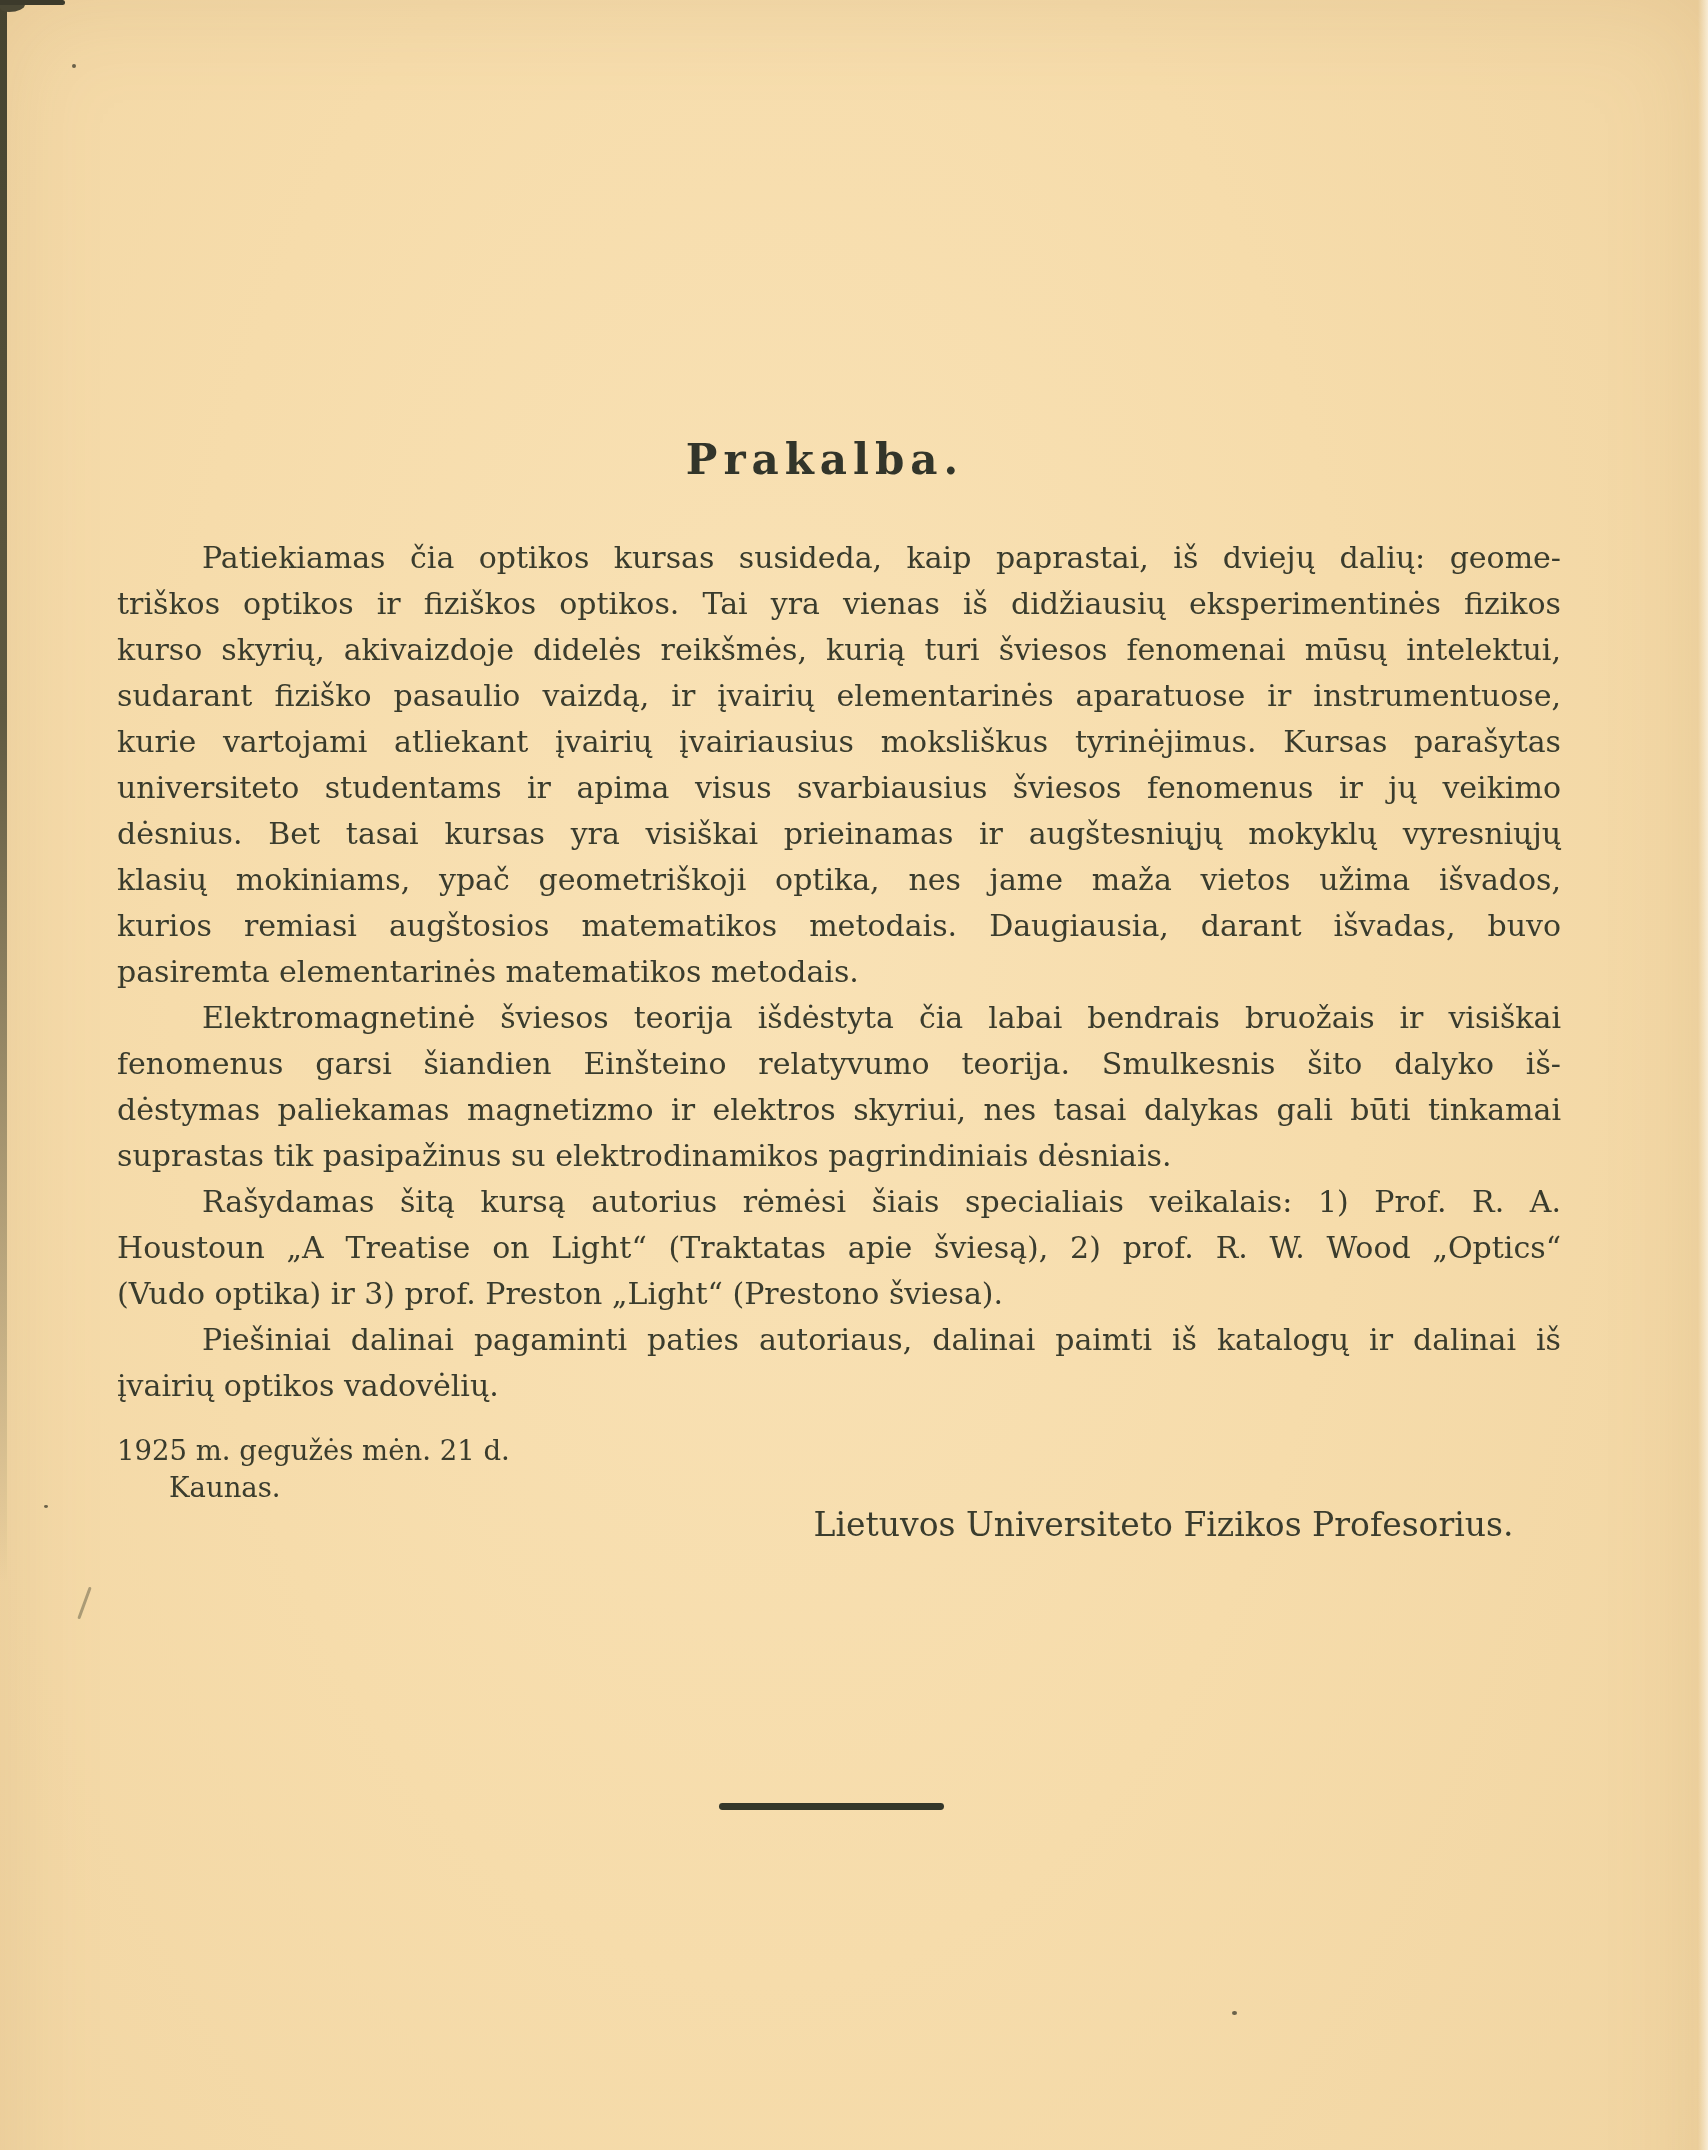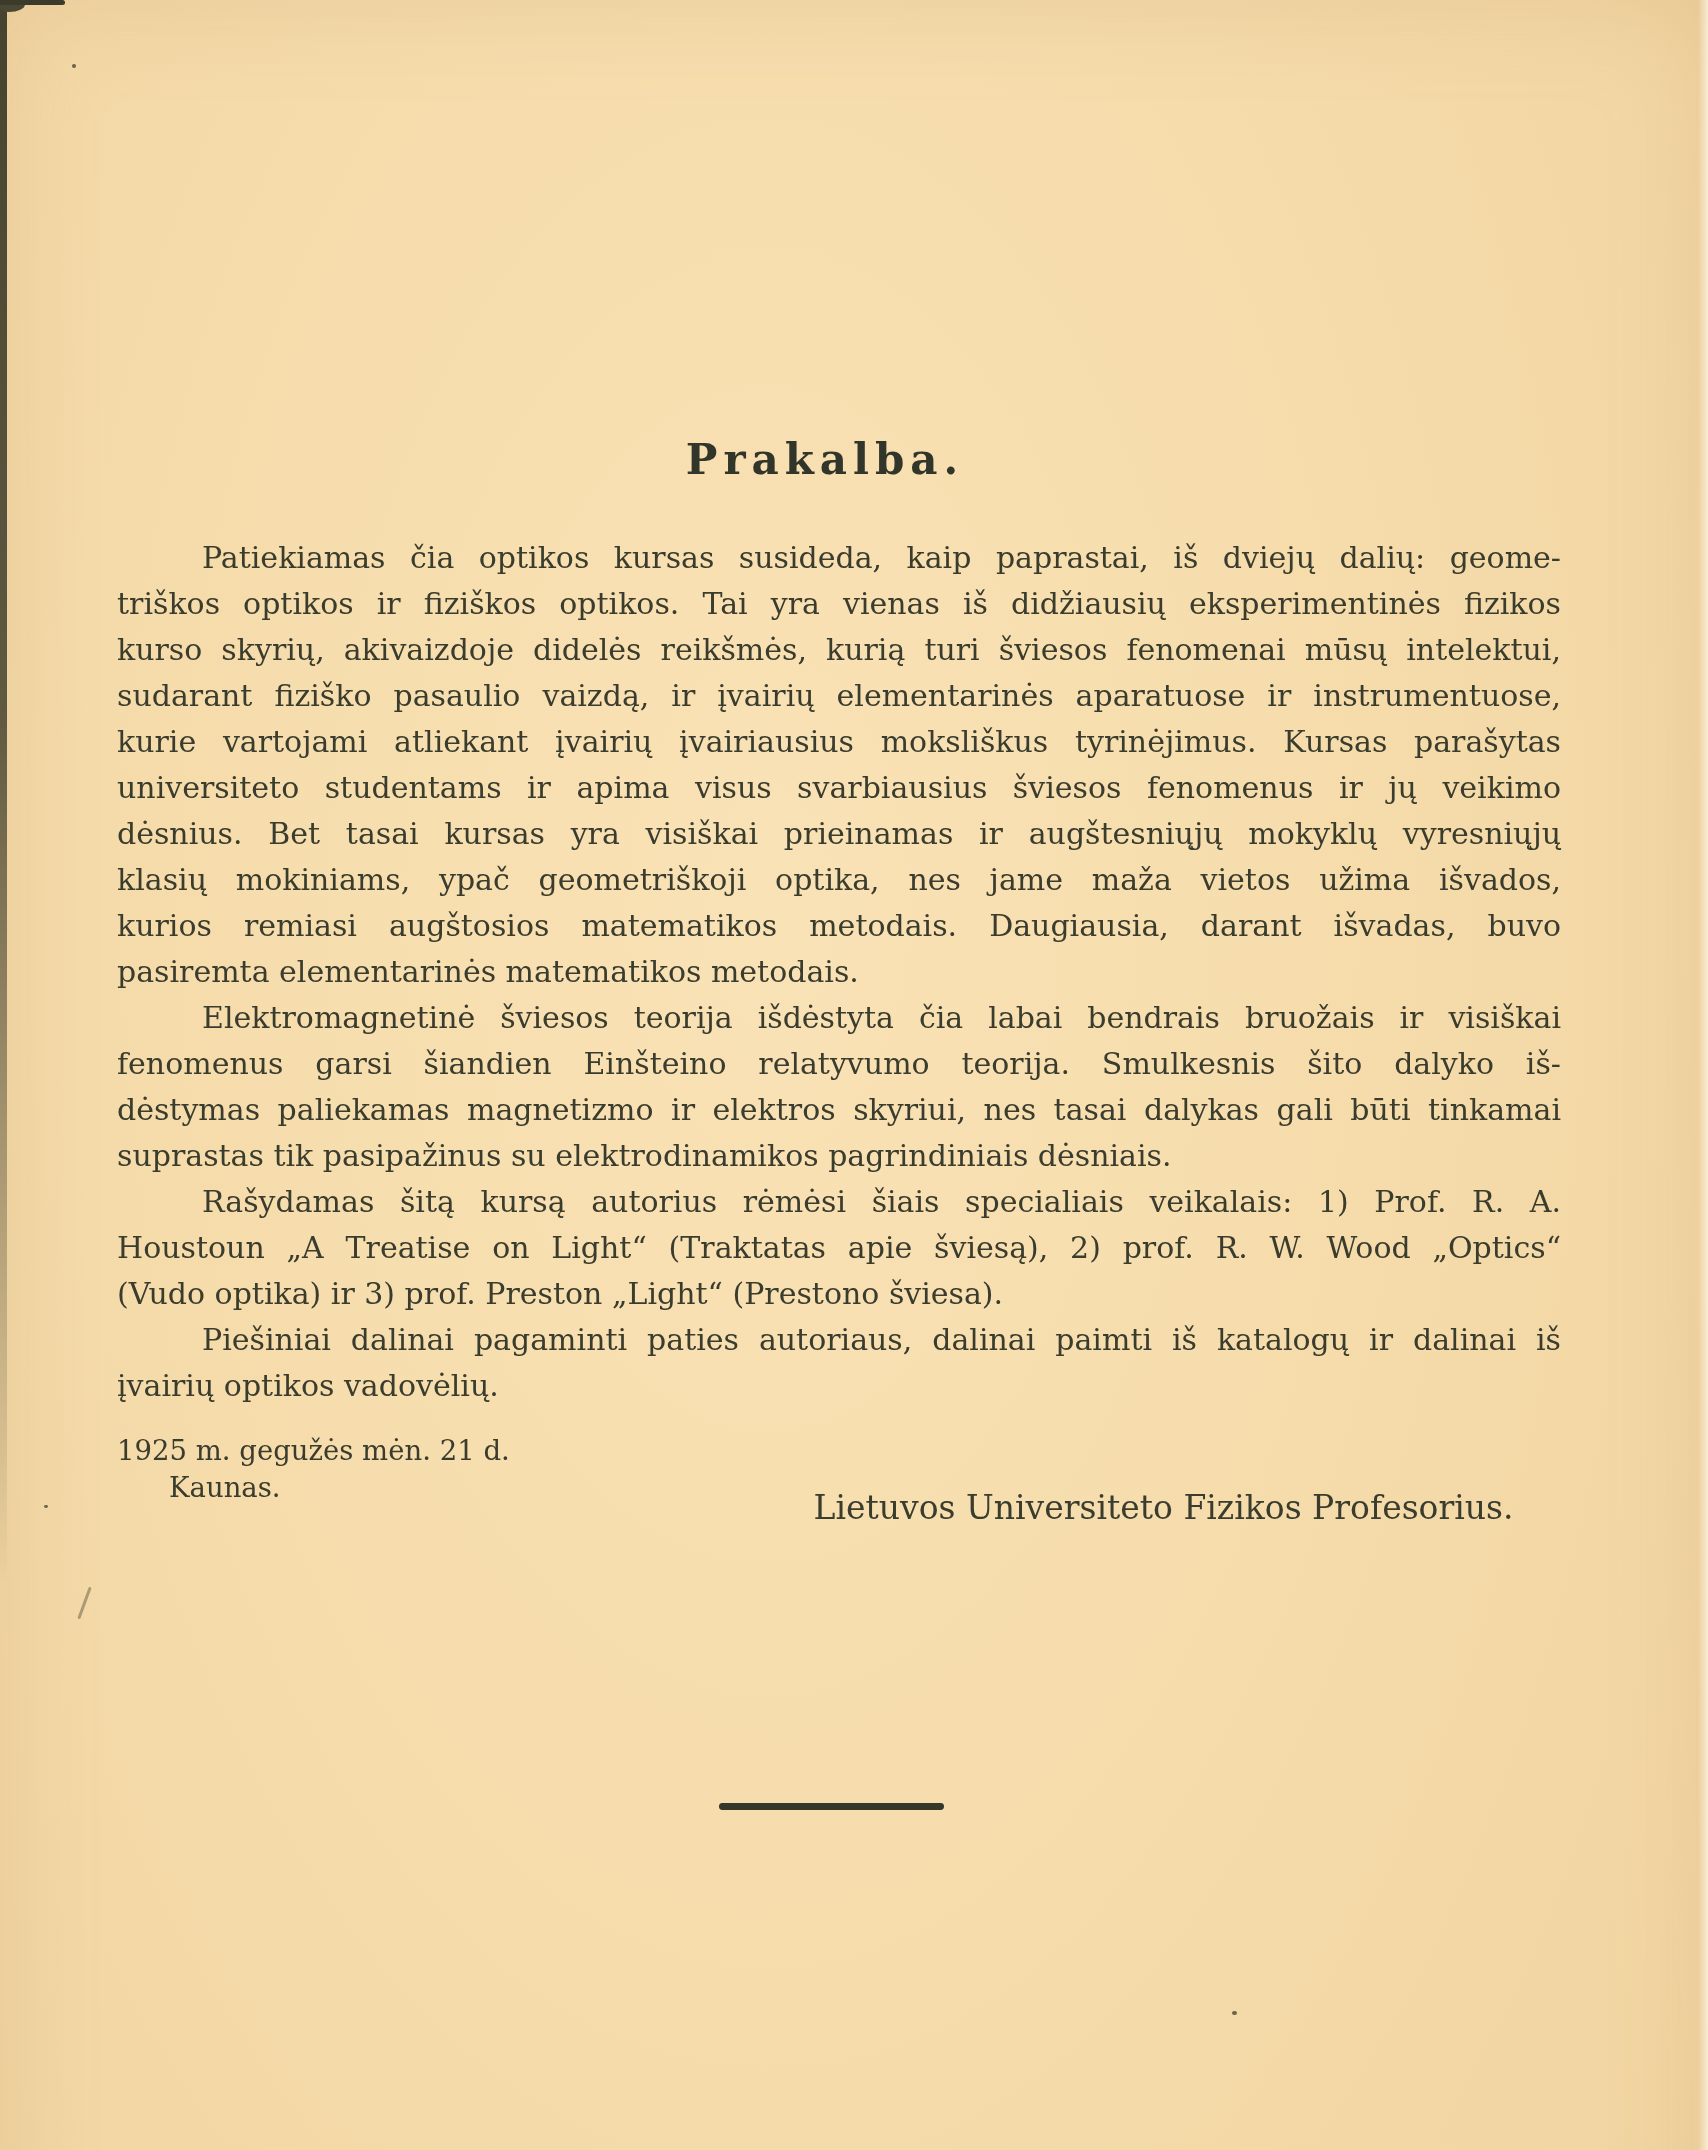--- a/index.html
+++ b/index.html
@@ -94,20 +94,21 @@
     text-align: center;
   }
   .sig-name {
     font-style: italic;
     font-size: 40px;
     line-height: 52px;
   }
   .sig-role {
     font-size: 33px;
     line-height: 43px;
+    margin-top: 17px;
   }
   .rule {
     position: absolute;
     left: 719px; top: 1803px;
     width: 225px; height: 6.5px;
     background: #34372a;
     border-radius: 3.4px;
   }
 </style>
 </head>

